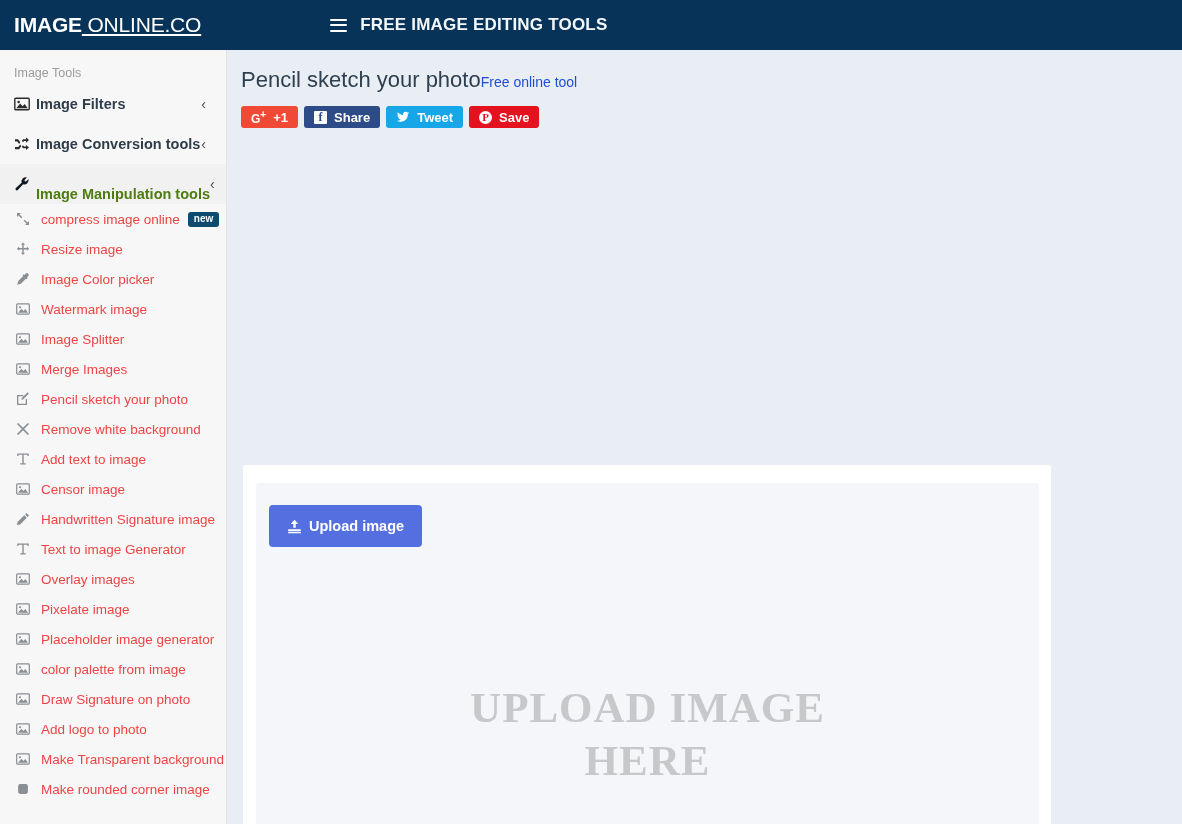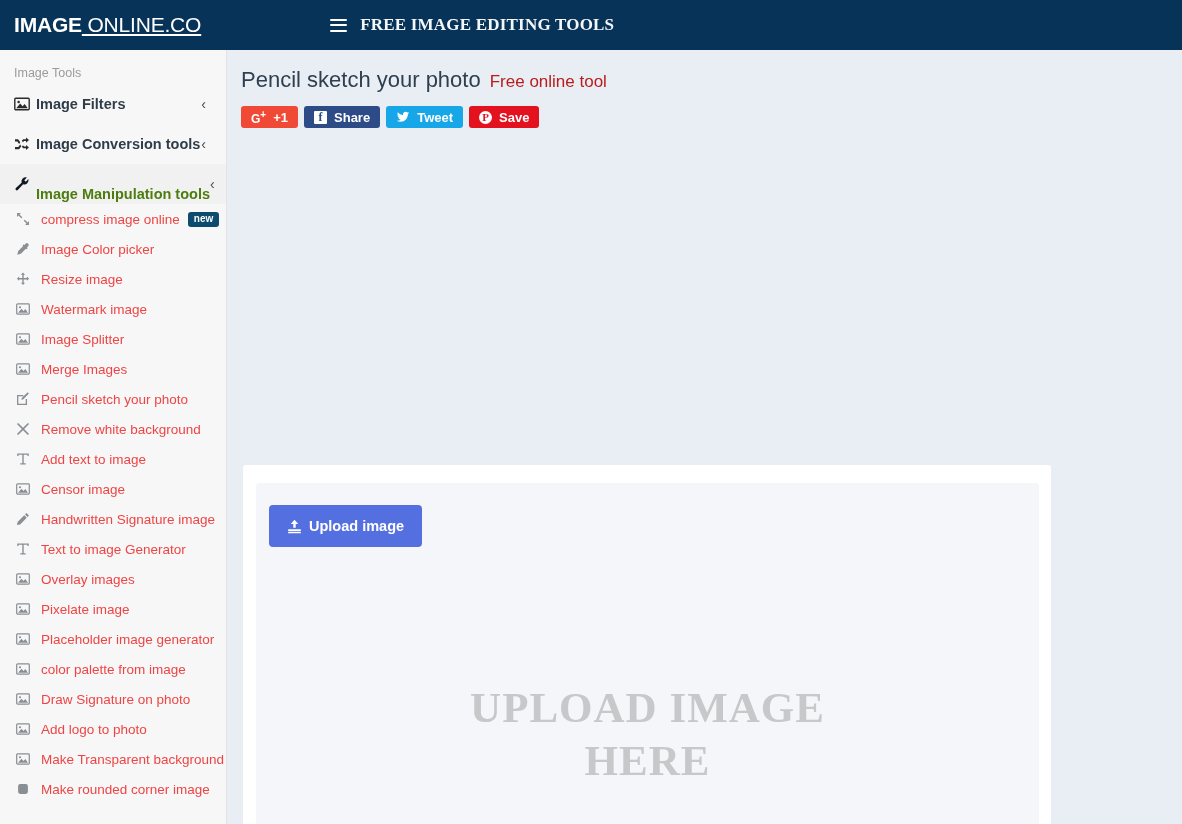--- a/index.html
+++ b/index.html
@@ -45,21 +45,21 @@
   }
   .hamburger span {
     display: block;
     height: 2px;
     width: 100%;
     background: #ffffff;
     border-radius: 1px;
   }
   .nav-title {
     margin-left: 13px;
-    font-family: Liberation Serif, serif;
+    font-family: Liberation Sans, sans-serif;
     font-weight: bold;
     font-size: 17px;
     color: #f4f7fa;
     letter-spacing: 0.2px;
     white-space: nowrap;
   }
 
   
   .sidebar {
     position: absolute;
@@ -150,23 +150,22 @@
     align-items: baseline;
     padding: 17px 0 0 14px;
   }
   .page-title {
     font-size: 22px;
     color: #2e3f50;
     font-weight: 400;
     white-space: nowrap;
   }
   .page-sub {
-    margin-left: 9px;
-    font-size: 17px;
-    color: #b91c1c;
+    font-size: 14px;
+    color: #1d4ed8;
     white-space: nowrap;
   }
 
   .share-row {
     display: flex;
     align-items: center;
     padding: 13px 0 0 14px;
     gap: 6px;
   }
   .sbtn {
@@ -332,32 +331,32 @@
             <path d="M1.2 1.2h4.4L4 2.8l3.2 3.2-1.2 1.2L2.8 4 1.2 5.6z"></path>
             <path d="M14.8 14.8h-4.4l1.6-1.6-3.2-3.2 1.2-1.2 3.2 3.2 1.6-1.6z"></path>
           </svg>
         </span>
         <span class="tool-label">compress image online</span>
         <span class="badge-new">new</span>
       </div>
       <div class="tool-item">
         <span class="tool-ico">
           <svg width="14" height="14" viewBox="0 0 16 16" fill="#8a8f94">
+            <path d="M8 0.6l2.4 2.6H8.8v3.6h3.6V5.2L15 7.6 12.4 10V8.6H8.8v3.6h1.6L8 14.8 5.6 12.2h1.6V8.6H3.6V10L1 7.6l2.6-2.4v1.6h3.6V3.2H5.6z"></path>
+          </svg>
+        </span>
+        <span class="tool-label">Resize image</span>
+      </div>
+      <div class="tool-item">
+        <span class="tool-ico">
+          <svg width="14" height="14" viewBox="0 0 16 16" fill="#8a8f94">
             <path d="M13.9 1.9a2 2 0 0 0-2.9 0l-1.5 1.5-.7-.7-1.3 1.3.7.7L2.6 10.4 1.4 14.6l4.2-1.2 5.7-5.7.7.7 1.3-1.3-.7-.7 1.3-1.5a2 2 0 0 0 0-2.9z"></path>
           </svg>
         </span>
         <span class="tool-label">Image Color picker</span>
-      </div>
-      <div class="tool-item">
-        <span class="tool-ico">
-          <svg width="14" height="14" viewBox="0 0 16 16" fill="#8a8f94">
-            <path d="M8 0.6l2.4 2.6H8.8v3.6h3.6V5.2L15 7.6 12.4 10V8.6H8.8v3.6h1.6L8 14.8 5.6 12.2h1.6V8.6H3.6V10L1 7.6l2.6-2.4v1.6h3.6V3.2H5.6z"></path>
-          </svg>
-        </span>
-        <span class="tool-label">Resize image</span>
       </div>
       <div class="tool-item">
         <span class="tool-ico">
           <svg width="14" height="14" viewBox="0 0 16 16" fill="#8a8f94">
             <rect x="0.8" y="2.2" width="14.4" height="11.6" rx="1" fill="none" stroke="#8a8f94" stroke-width="1.4"></rect>
             <circle cx="4.6" cy="6" r="1.25"></circle>
             <path d="M2.3 12.2 L6.2 7.6 L8.6 10.3 L10.7 8 L13.7 12.2 Z"></path>
           </svg>
         </span>
         <span class="tool-label">Watermark image</span>

